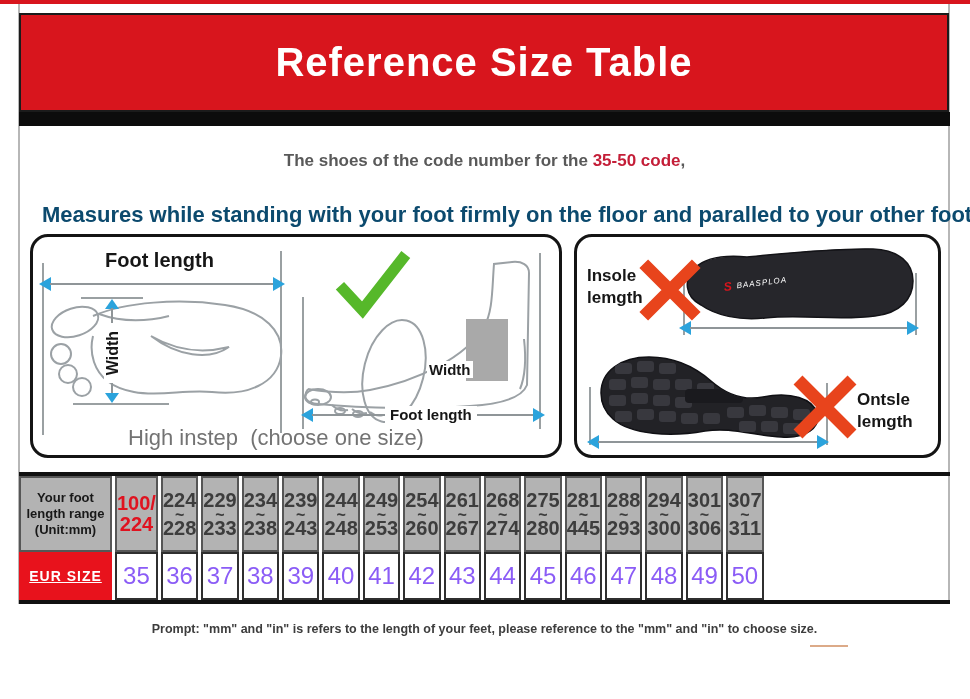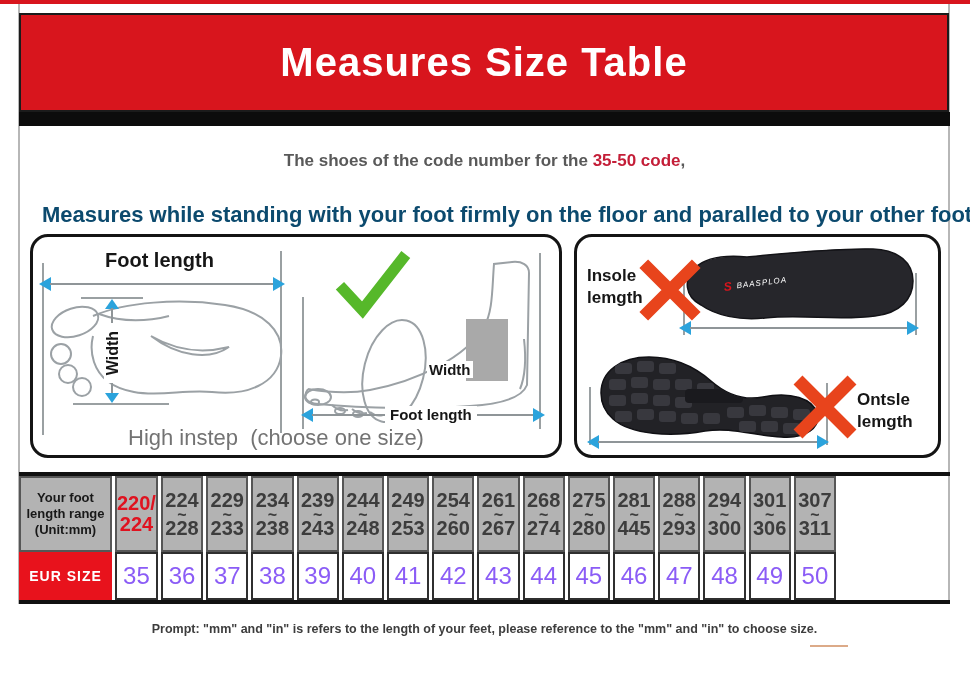--- a/index.html
+++ b/index.html
@@ -56,50 +56,50 @@
   .arrow-v::before{content:"";position:absolute;top:0;left:0;border-left:7px solid transparent;
       border-right:7px solid transparent;border-bottom:10px solid var(--blue);}
   .arrow-v::after{content:"";position:absolute;bottom:0;left:0;border-left:7px solid transparent;
       border-right:7px solid transparent;border-top:10px solid var(--blue);}
 
   .onln{background:#fff;padding:0 5px;z-index:3;}
 
   
   #table-topbar{left:19px;top:472px;width:931px;height:4px;background:#111;}
   #table-botbar{left:19px;top:600px;width:931px;height:4px;background:#111;}
-  #size-grid{left:19px;top:476px;width:817px;display:grid;
+  #size-grid{left:19px;top:476px;width:743px;display:grid;
      grid-template-columns:93px repeat(16,1fr);grid-template-rows:76px 48px;
      column-gap:3px;background:#fff;}
   .cellA{background:var(--cellgray);border:2px solid #565656;display:flex;flex-direction:column;
      align-items:center;justify-content:center;}
   .cellA.hdr{font-size:13px;font-weight:bold;color:#181818;line-height:16px;text-align:center;}
   .cellA .num{font-size:20px;font-weight:bold;color:#3d3d3d;line-height:21px;}
   .cellA .tilde{font-size:16px;font-weight:bold;color:#3d3d3d;line-height:7px;}
   .cellA.first .num{color:var(--range-red);}
   .cellB{background:#fff;border:2px solid #2f2f2f;display:flex;align-items:center;
      justify-content:center;font-size:24px;color:#8b5cf6;}
   .cellB.eur{background:var(--table-red);border-color:var(--table-red);color:#fff;
-     font-size:14px;font-weight:bold;letter-spacing:1px;}
+     font-size:14px;font-weight:bold;letter-spacing:1px;text-decoration:underline;}
 
   
   #footer-prompt{left:19px;top:622px;width:931px;text-align:center;font-size:12.5px;
      font-weight:bold;color:#3d3d3d;}
   #tan-line{left:810px;top:645px;width:38px;height:2px;background:#dcaa88;}
 </style>
 </head>
 <body>
 
 <div id="stage">
 
   <div class="abs" id="top-strip"></div>
   <div class="abs side-rail" style="left:18px;"></div>
   <div class="abs side-rail" style="left:948px;"></div>
 
   <div class="abs" id="banner">
-    <h1>Measures Size Table</h1>
+    <h1>Reference Size Table</h1>
   </div>
   <div class="abs" id="black-strip"></div>
 
   <div class="abs" id="subtitle">
     <div><span>The shoes of the code number for the </span><span class="hl">35-50 code</span><span>,</span></div>
   </div>
   <div class="abs" id="instruction">Measures while standing with your foot firmly on the floor and paralled to your other foot</div>
 
   <div class="abs panel" id="measure-panel">
     <div class="lbl" style="left:72px;top:12px;font-size:20px;">Foot length</div>
@@ -238,21 +238,21 @@
 
   <div class="abs" id="table-topbar"></div>
   <div class="abs" id="size-grid">
 
     <div class="cellA hdr">
       <div>Your foot</div>
       <div>length range</div>
       <div>(Unit:mm)</div>
     </div>
     <div class="cellA first">
-        <span class="num">220/</span>
+        <span class="num">100/</span>
         <span class="num">224</span>
       </div>
     <div class="cellA">
         <span class="num">224</span>
         <span class="tilde">~</span>
         <span class="num">228</span>
       </div>
     <div class="cellA">
         <span class="num">229</span>
         <span class="tilde">~</span>

